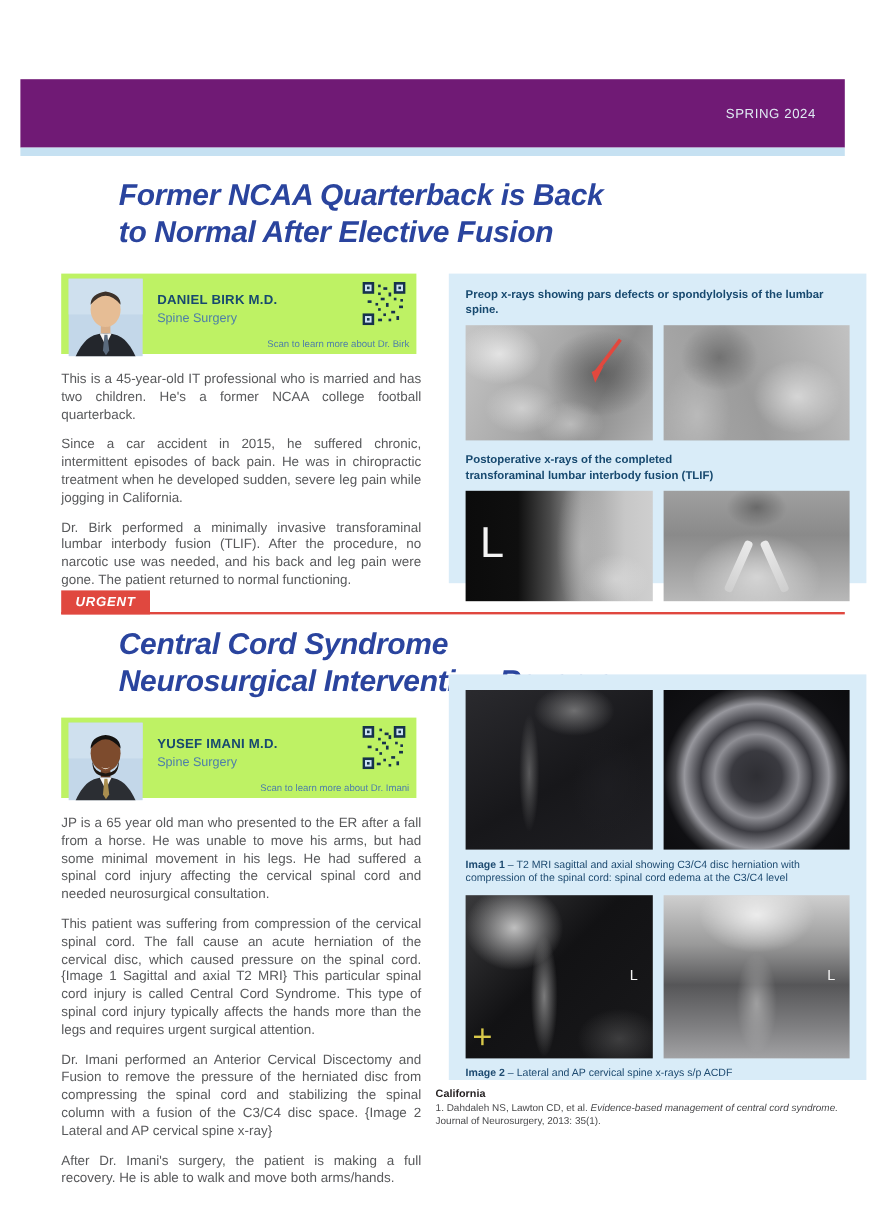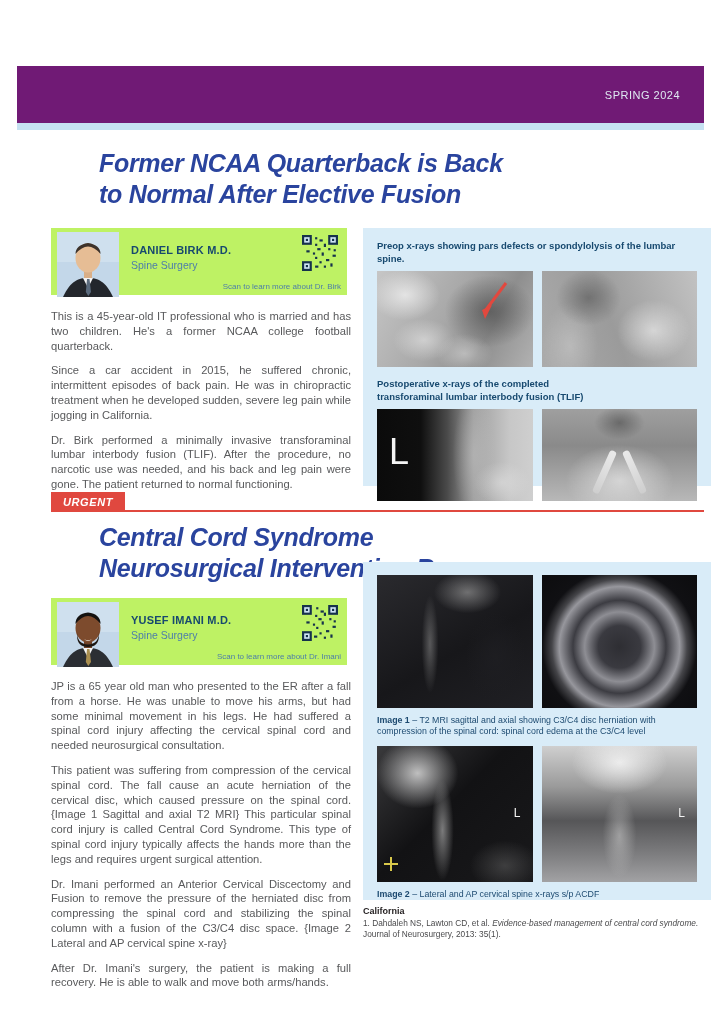--- a/index.html
+++ b/index.html
@@ -46,21 +46,21 @@
   
   .urgent-row { position:absolute; left:51px; top:492px; width:653px; height:20px; }
   .urgent-line { position:absolute; left:0; bottom:0; width:100%; height:2.5px; background:#e0483f; }
   .urgent-badge {
     position:absolute; left:0; top:0; height:20px; background:#e0483f; color:#ffffff;
     font-size:11px; font-weight:bold; font-style:italic; letter-spacing:.6px;
     display:flex; align-items:center; padding:0 12px;
   }
 
   
-  .panel { position:absolute; left:363px; width:348px; background:#d9ecf8; box-sizing:border-box; padding:12px 14px; }
+  .panel { position:absolute; left:374px; width:348px; background:#d9ecf8; box-sizing:border-box; padding:12px 14px; }
   .panel-1 { top:228px; height:258px; }
   .panel-2 { top:562px; height:338px; padding-top:13px; }
   .panel-cap { font-size:9.5px; font-weight:bold; color:#17496f; line-height:12.5px; }
   .img-row { display:flex; gap:9px; margin-top:6px; }
   .img-row .xr { flex:1; position:relative; overflow:hidden; }
   .row-h96 .xr { height:96px; } .row-h92 { margin-top:6px; } .row-h92 .xr { height:92px; }
   .row-h133 { margin-top:0; } .row-h133 .xr { height:133px; }
   .row-h136 { margin-top:8px; } .row-h136 .xr { height:136px; }
   .cap2 { margin-top:11px; }
   .fig-cap { margin-top:7px; font-size:8.8px; line-height:11.4px; color:#1d4a70; }

